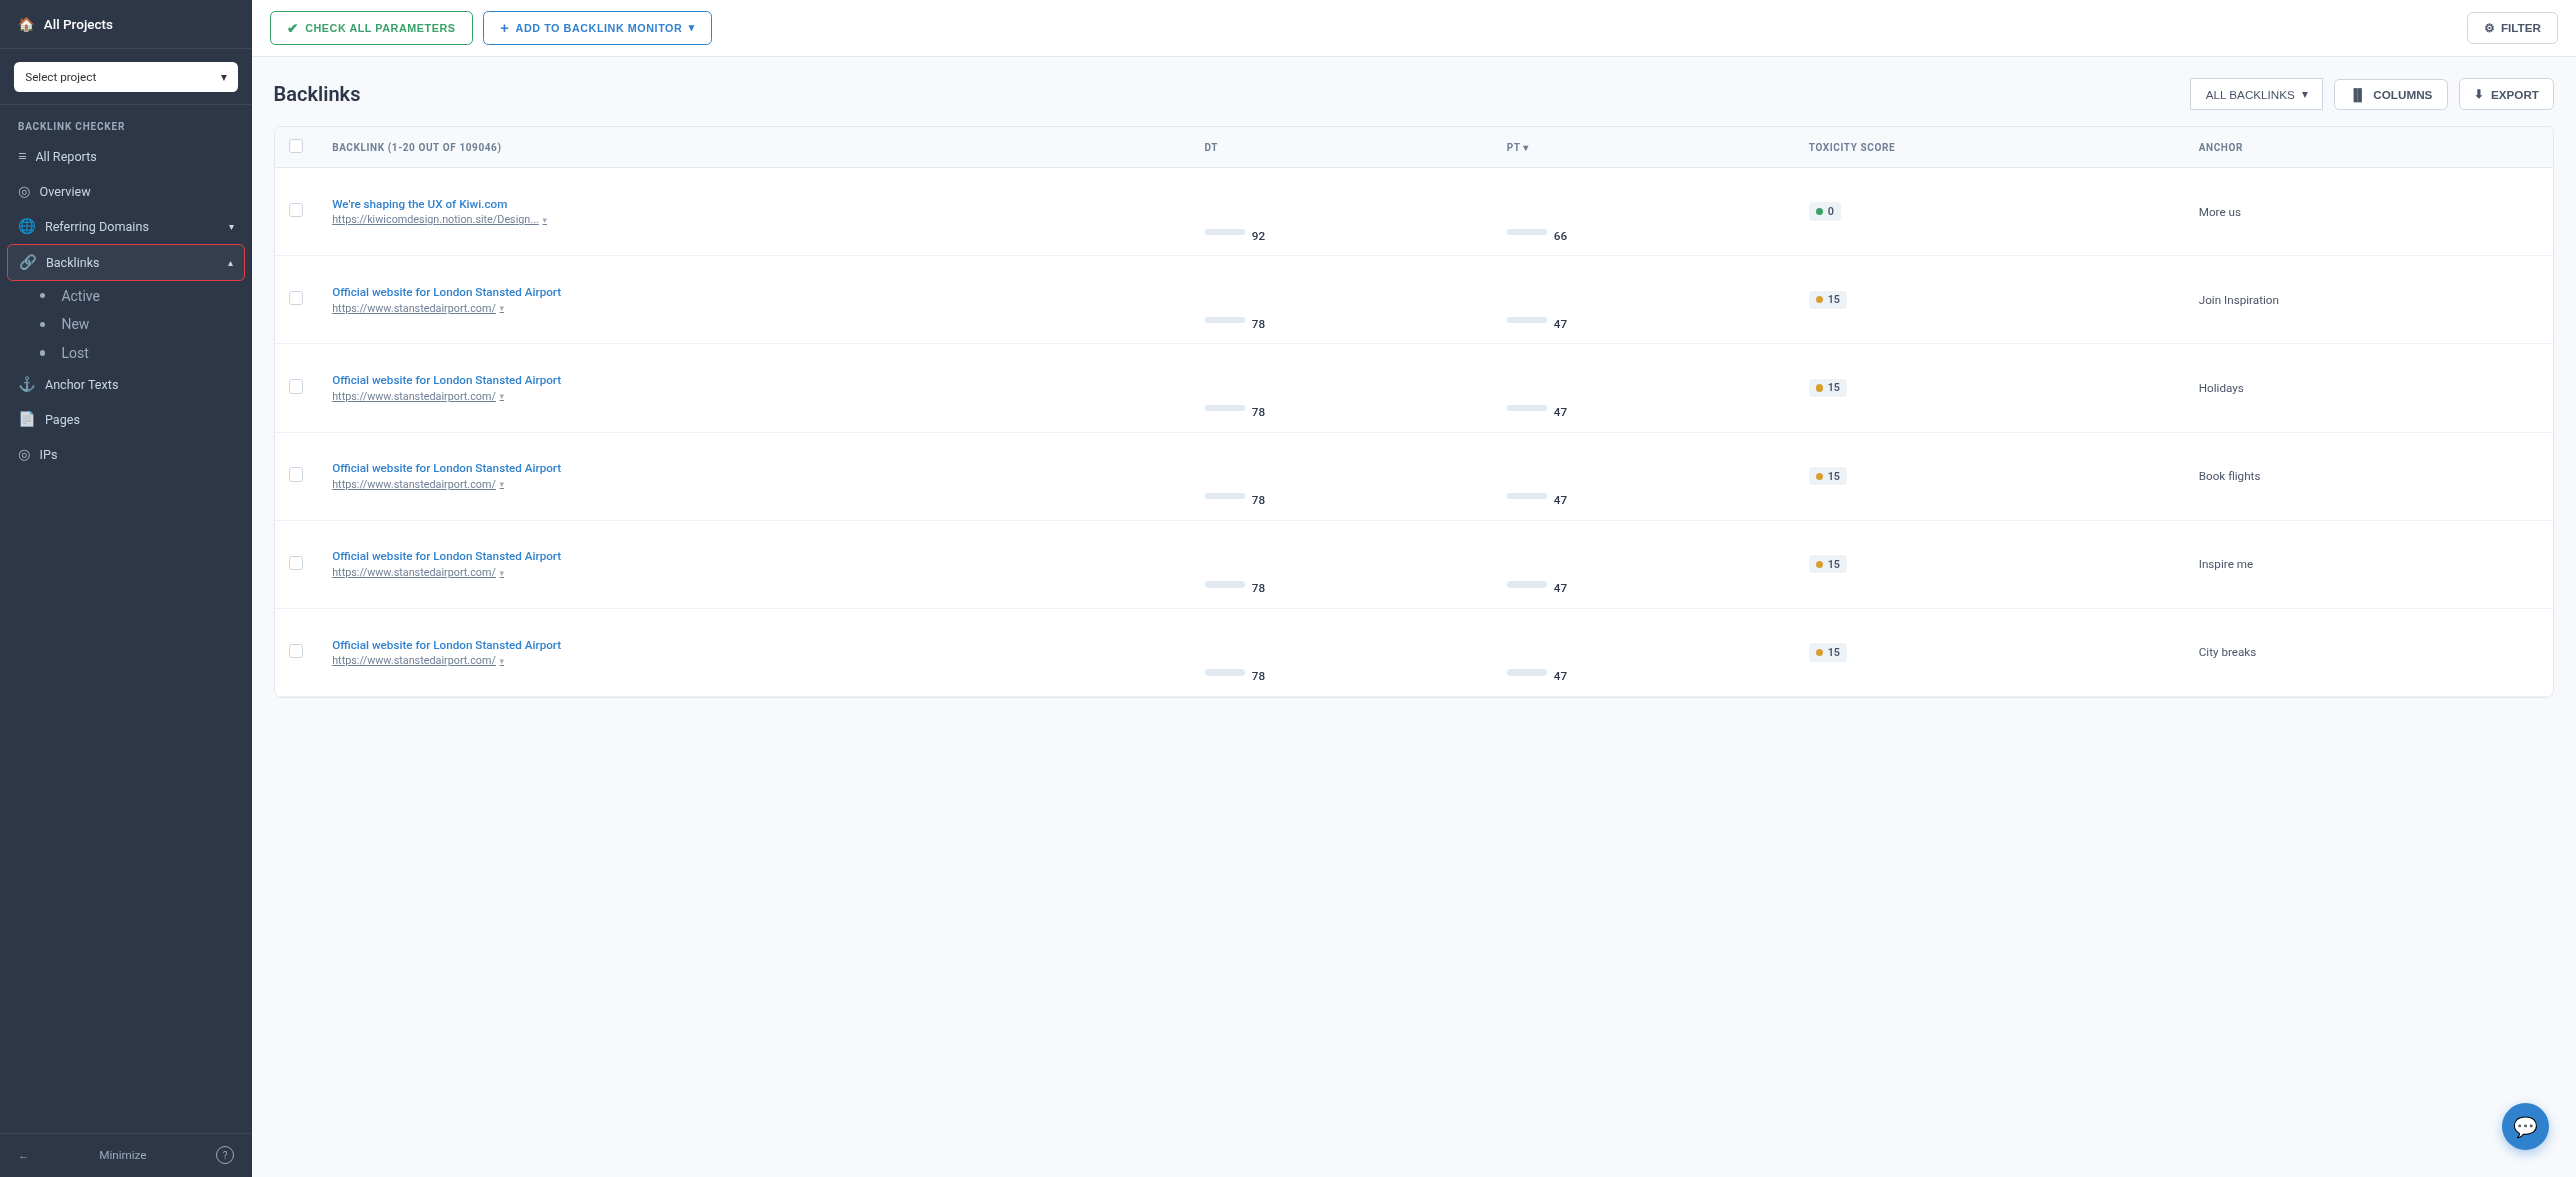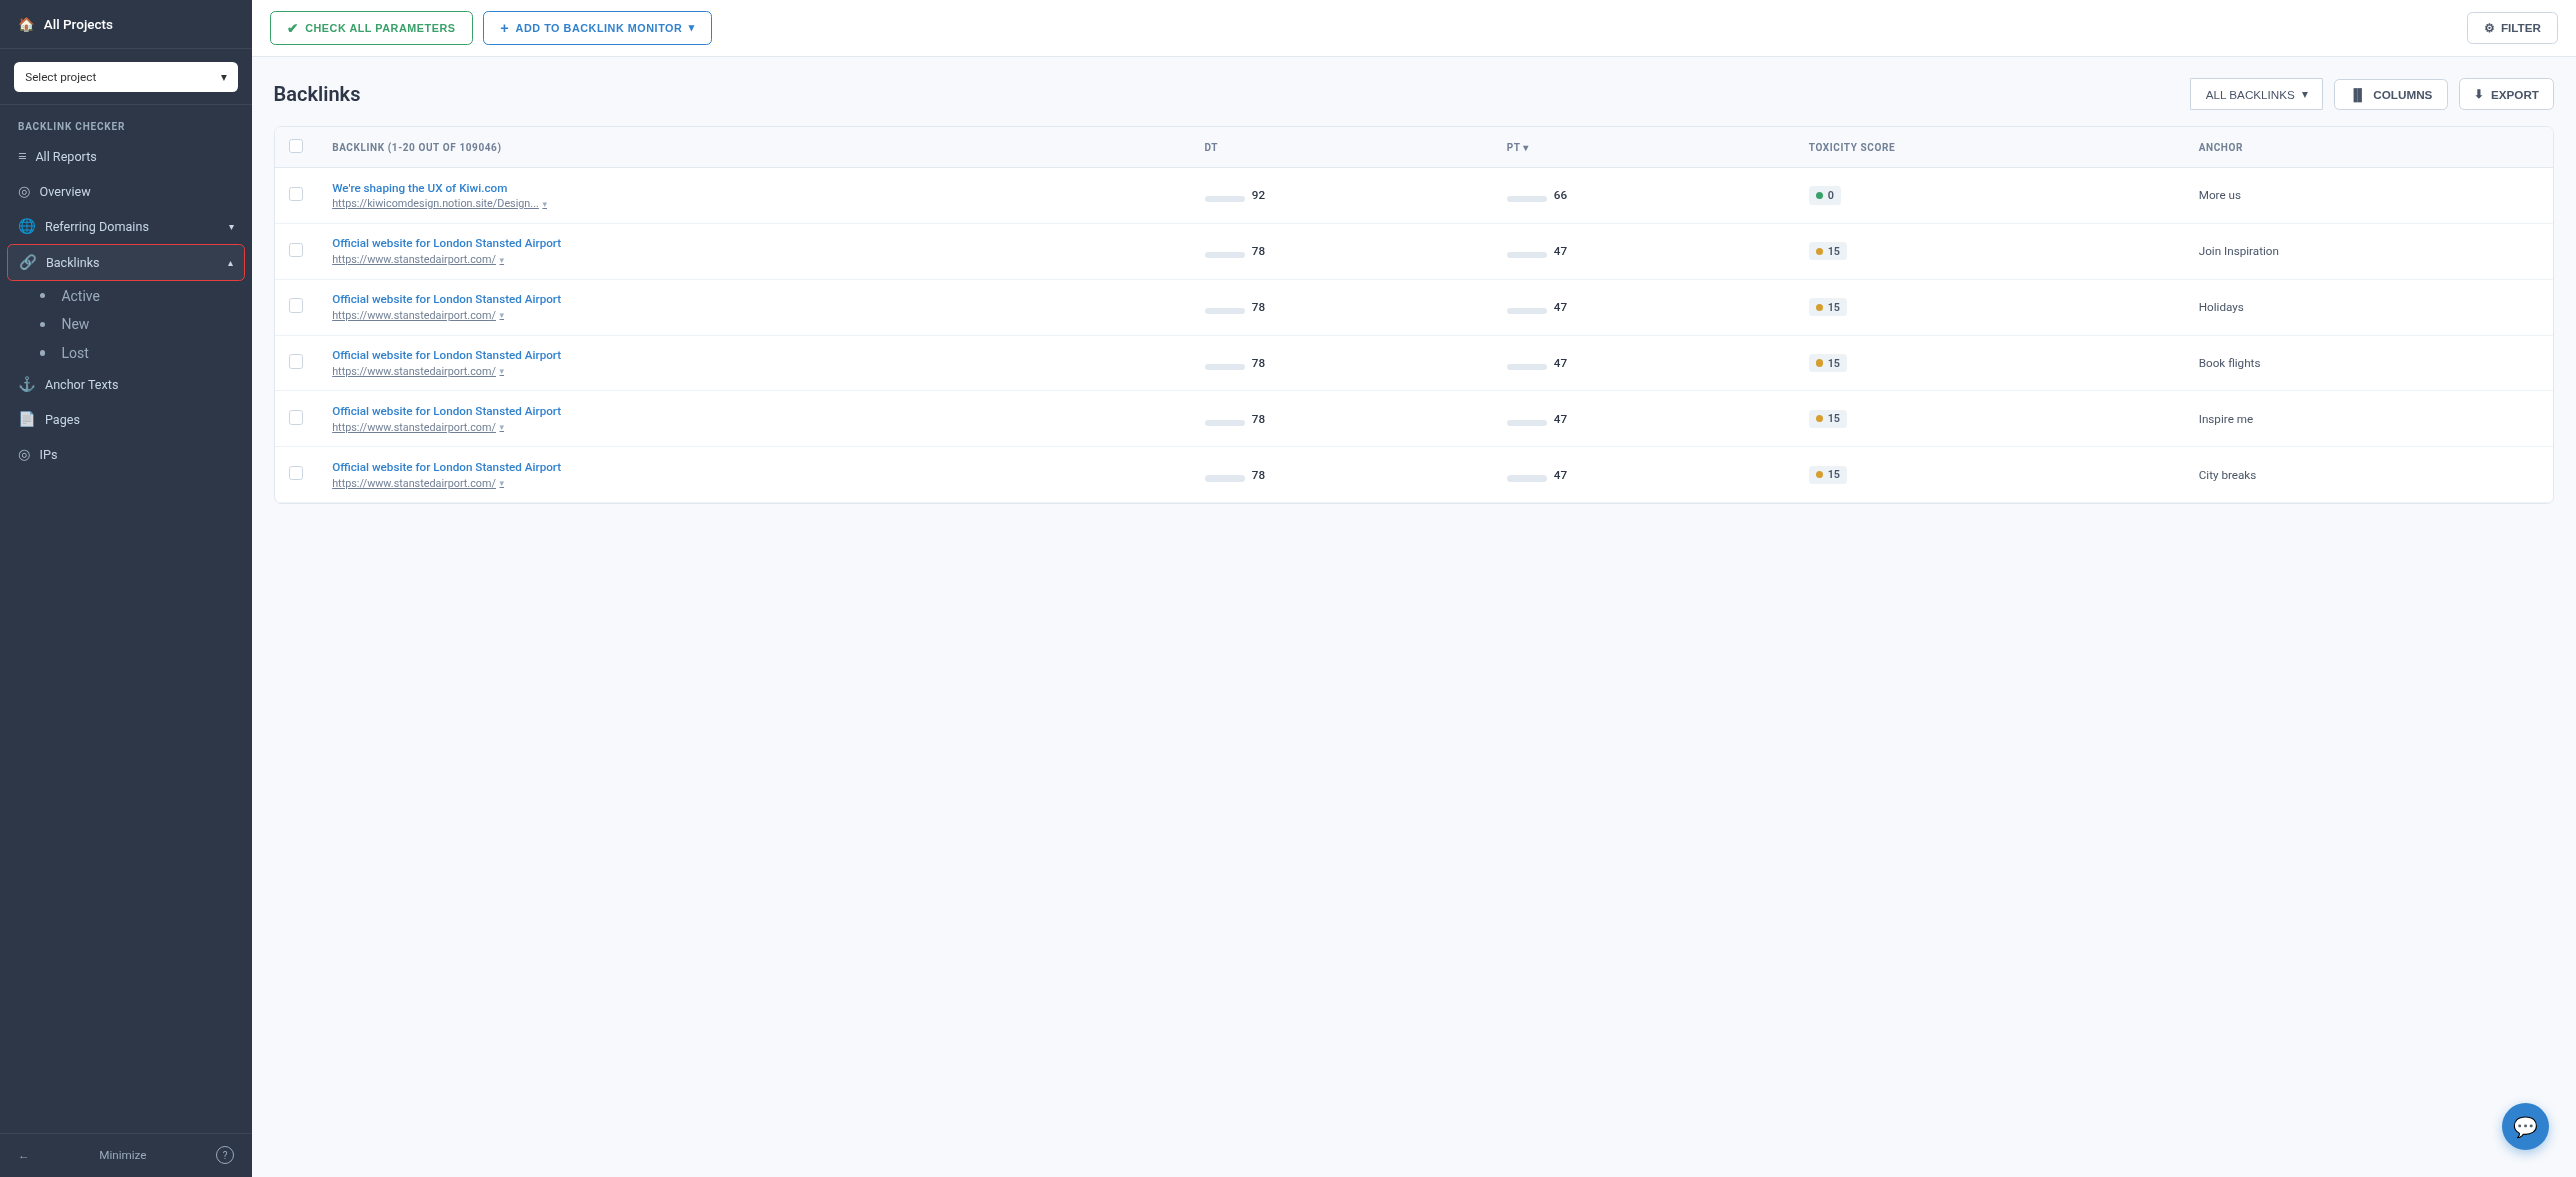--- a/index.html
+++ b/index.html
@@ -260,21 +260,21 @@
       color: #718096;
       font-size: 10.8px;
       display: flex;
       align-items: center;
       gap: 3.6px;
       text-decoration: underline;
     }
     .backlink-url .url-chevron { font-size: 9px; color: #a0aec0; cursor: pointer; }
 
     
-    .score-cell { display: flex; align-items: flex-end; gap: 7.2px; }
+    .score-cell { display: flex; align-items: flex-start; gap: 7.2px; margin-top: 48px; }
     .bar-track {
       width: 40px;
       height: 6.3px;
       border-radius: 3.6px;
       background: #e2e8f0;
       overflow: hidden;
       display: inline-block;
     }
     .bar-fill-dt {
       height: 100%;

